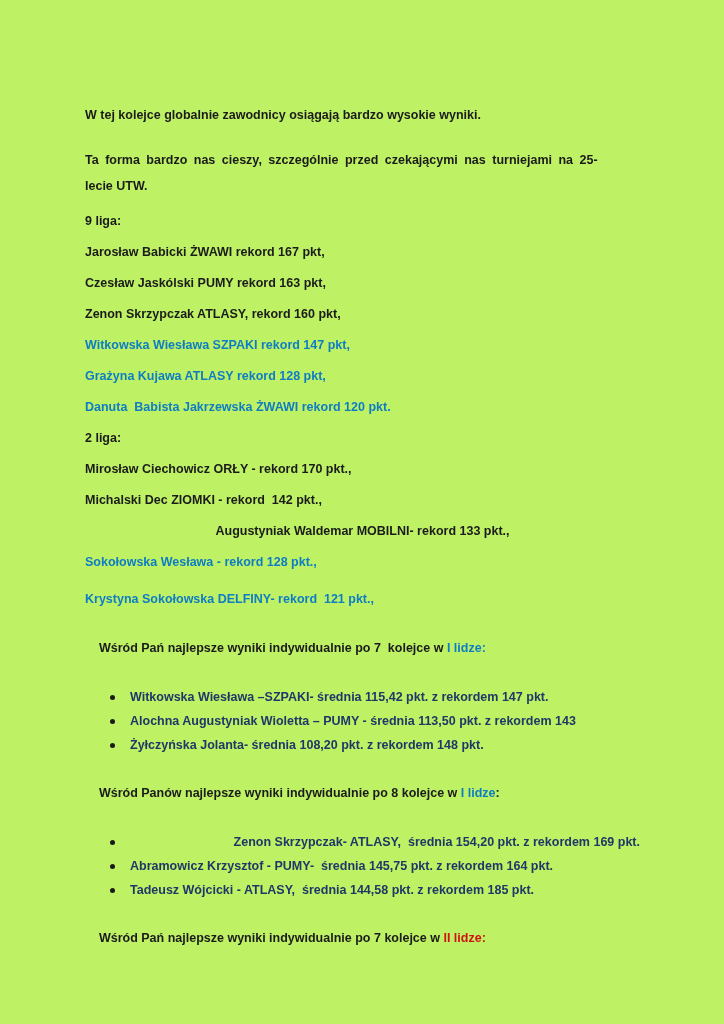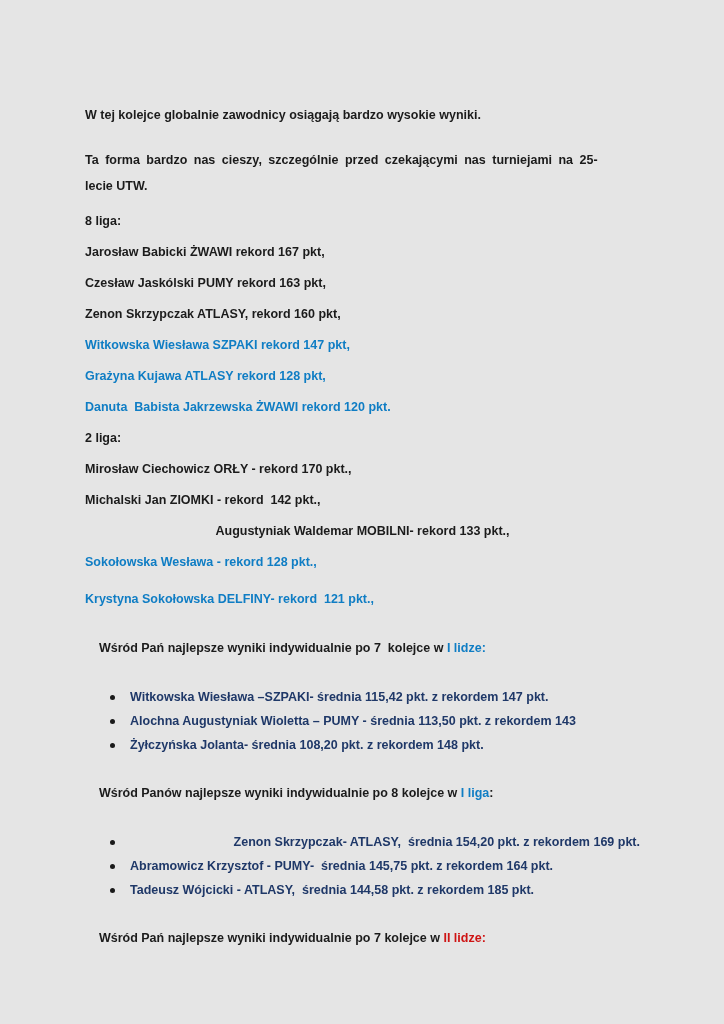--- a/index.html
+++ b/index.html
@@ -14,21 +14,21 @@
     font-family: "Liberation Sans", sans-serif;
     font-weight: 700;
     font-size: 12.5px;
     color: #1b1b1b;
   }
   .page {
     box-sizing: border-box;
     width: 724px;
     height: 1024px;
     padding: 106px 84px 0 85px;
-    background: #e5e5e5;
+    background: #bef264;
   }
   p.line {
     margin: 0 0 13px 0;
     line-height: 18px;
     white-space: pre;
   }
   p.para-justified {
     margin: 23px 0 13px 0;
     line-height: 26px;
   }
@@ -72,49 +72,49 @@
 
 <div class="page">
 
   <p class="line">W tej kolejce globalnie zawodnicy osiągają bardzo wysokie wyniki.</p>
 
   <p class="para-justified">
     <span class="force-line">Ta forma bardzo nas cieszy, szczególnie przed czekającymi nas turniejami na 25-</span>
     <span class="second-line">lecie UTW.</span>
   </p>
 
-  <p class="line">8 liga:</p>
+  <p class="line">9 liga:</p>
 
   <p class="line" style="color: rgb(27, 27, 27);">Jarosław Babicki ŻWAWI rekord 167 pkt,</p>
   <p class="line" style="color: rgb(27, 27, 27);">Czesław Jaskólski PUMY rekord 163 pkt,</p>
   <p class="line" style="color: rgb(27, 27, 27);">Zenon Skrzypczak ATLASY, rekord 160 pkt,</p>
   <p class="line" style="color: rgb(15, 125, 196);">Witkowska Wiesława SZPAKI rekord 147 pkt,</p>
   <p class="line" style="color: rgb(15, 125, 196);">Grażyna Kujawa ATLASY rekord 128 pkt,</p>
   <p class="line" style="color: rgb(15, 125, 196);">Danuta  Babista Jakrzewska ŻWAWI rekord 120 pkt.</p>
 
   <p class="line">2 liga:</p>
 
   <p class="line" style="color: rgb(27, 27, 27);">Mirosław Ciechowicz ORŁY - rekord 170 pkt.,</p>
-  <p class="line" style="color: rgb(27, 27, 27);">Michalski Jan ZIOMKI - rekord  142 pkt.,</p>
+  <p class="line" style="color: rgb(27, 27, 27);">Michalski Dec ZIOMKI - rekord  142 pkt.,</p>
   <p class="line" style="color: rgb(27, 27, 27); text-align: center;">Augustyniak Waldemar MOBILNI- rekord 133 pkt.,</p>
   <p class="line" style="color: rgb(15, 125, 196);">Sokołowska Wesława - rekord 128 pkt.,</p>
   <p class="line" style="color: rgb(15, 125, 196); margin-top: 19px;">Krystyna Sokołowska DELFINY- rekord  121 pkt.,</p>
 
   <p class="line sp-lg">
     <span class="seg">Wśród Pań najlepsze wyniki indywidualnie po 7  kolejce w </span><span class="seg" style="color: rgb(15, 125, 196);">I lidze:</span><span class="seg"></span>
   </p>
 
   <ul class="results">
     <li style="color: rgb(31, 56, 104);">Witkowska Wiesława –SZPAKI- średnia 115,42 pkt. z rekordem 147 pkt.</li>
     <li style="color: rgb(31, 56, 104);">Alochna Augustyniak Wioletta – PUMY - średnia 113,50 pkt. z rekordem 143</li>
     <li style="color: rgb(31, 56, 104);">Żyłczyńska Jolanta- średnia 108,20 pkt. z rekordem 148 pkt.</li>
   </ul>
 
   <p class="line">
-    <span class="seg">Wśród Panów najlepsze wyniki indywidualnie po 8 kolejce w </span><span class="seg" style="color: rgb(15, 125, 196);">I liga</span><span class="seg">:</span>
+    <span class="seg">Wśród Panów najlepsze wyniki indywidualnie po 8 kolejce w </span><span class="seg" style="color: rgb(15, 125, 196);">I lidze</span><span class="seg">:</span>
   </p>
 
   <ul class="results">
     <li style="color: rgb(31, 56, 104); text-align: right;">Zenon Skrzypczak- ATLASY,  średnia 154,20 pkt. z rekordem 169 pkt.</li>
     <li style="color: rgb(31, 56, 104);">Abramowicz Krzysztof - PUMY-  średnia 145,75 pkt. z rekordem 164 pkt.</li>
     <li style="color: rgb(31, 56, 104);">Tadeusz Wójcicki - ATLASY,  średnia 144,58 pkt. z rekordem 185 pkt.</li>
   </ul>
 
   <p class="line sp-md">
     <span class="seg">Wśród Pań najlepsze wyniki indywidualnie po 7 kolejce w </span><span class="seg" style="color: rgb(206, 20, 20);">II lidze:</span><span class="seg"></span>

